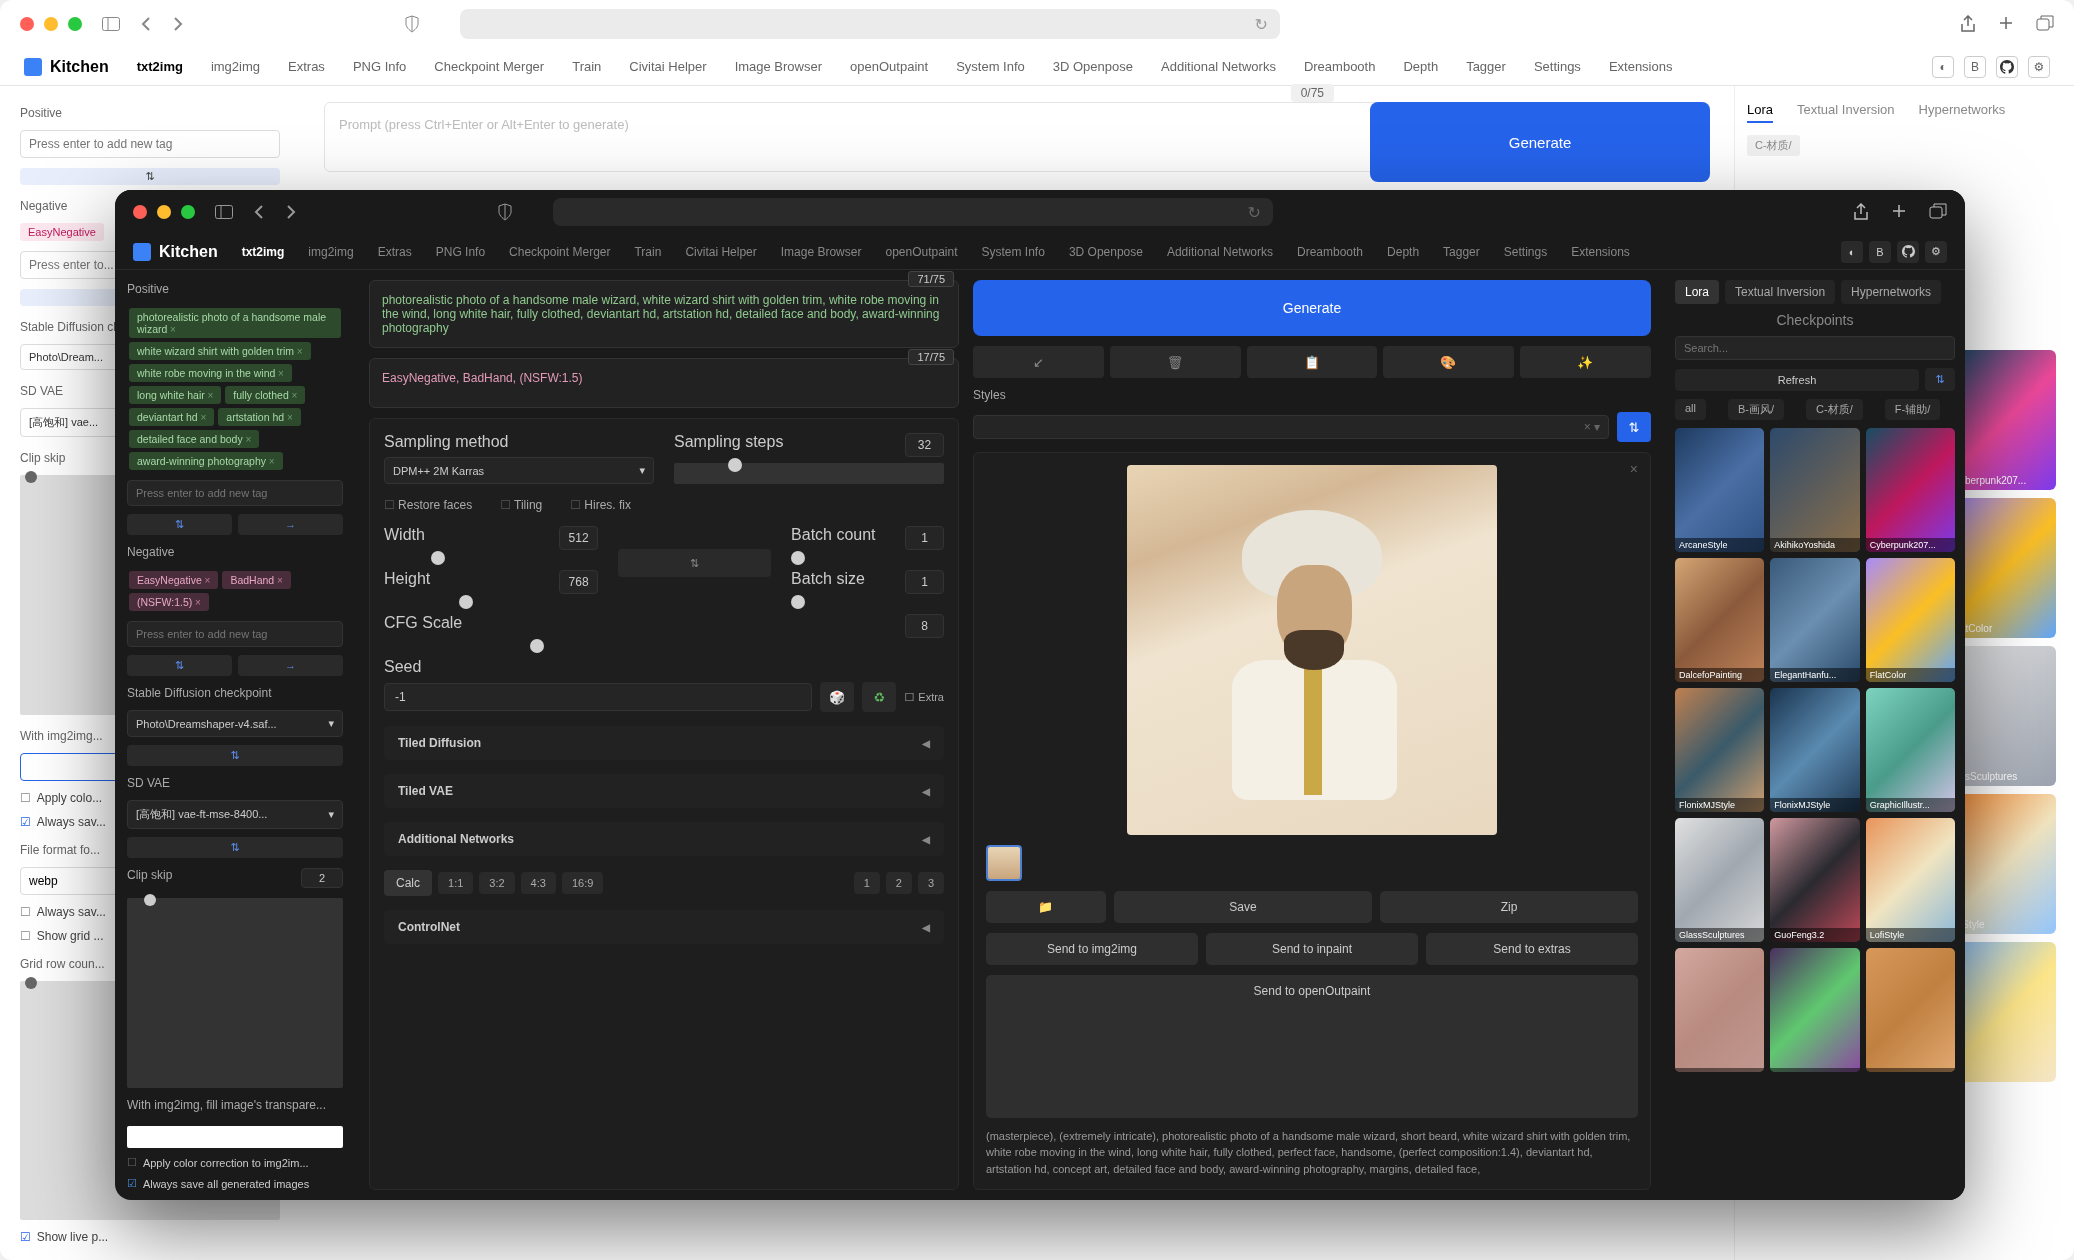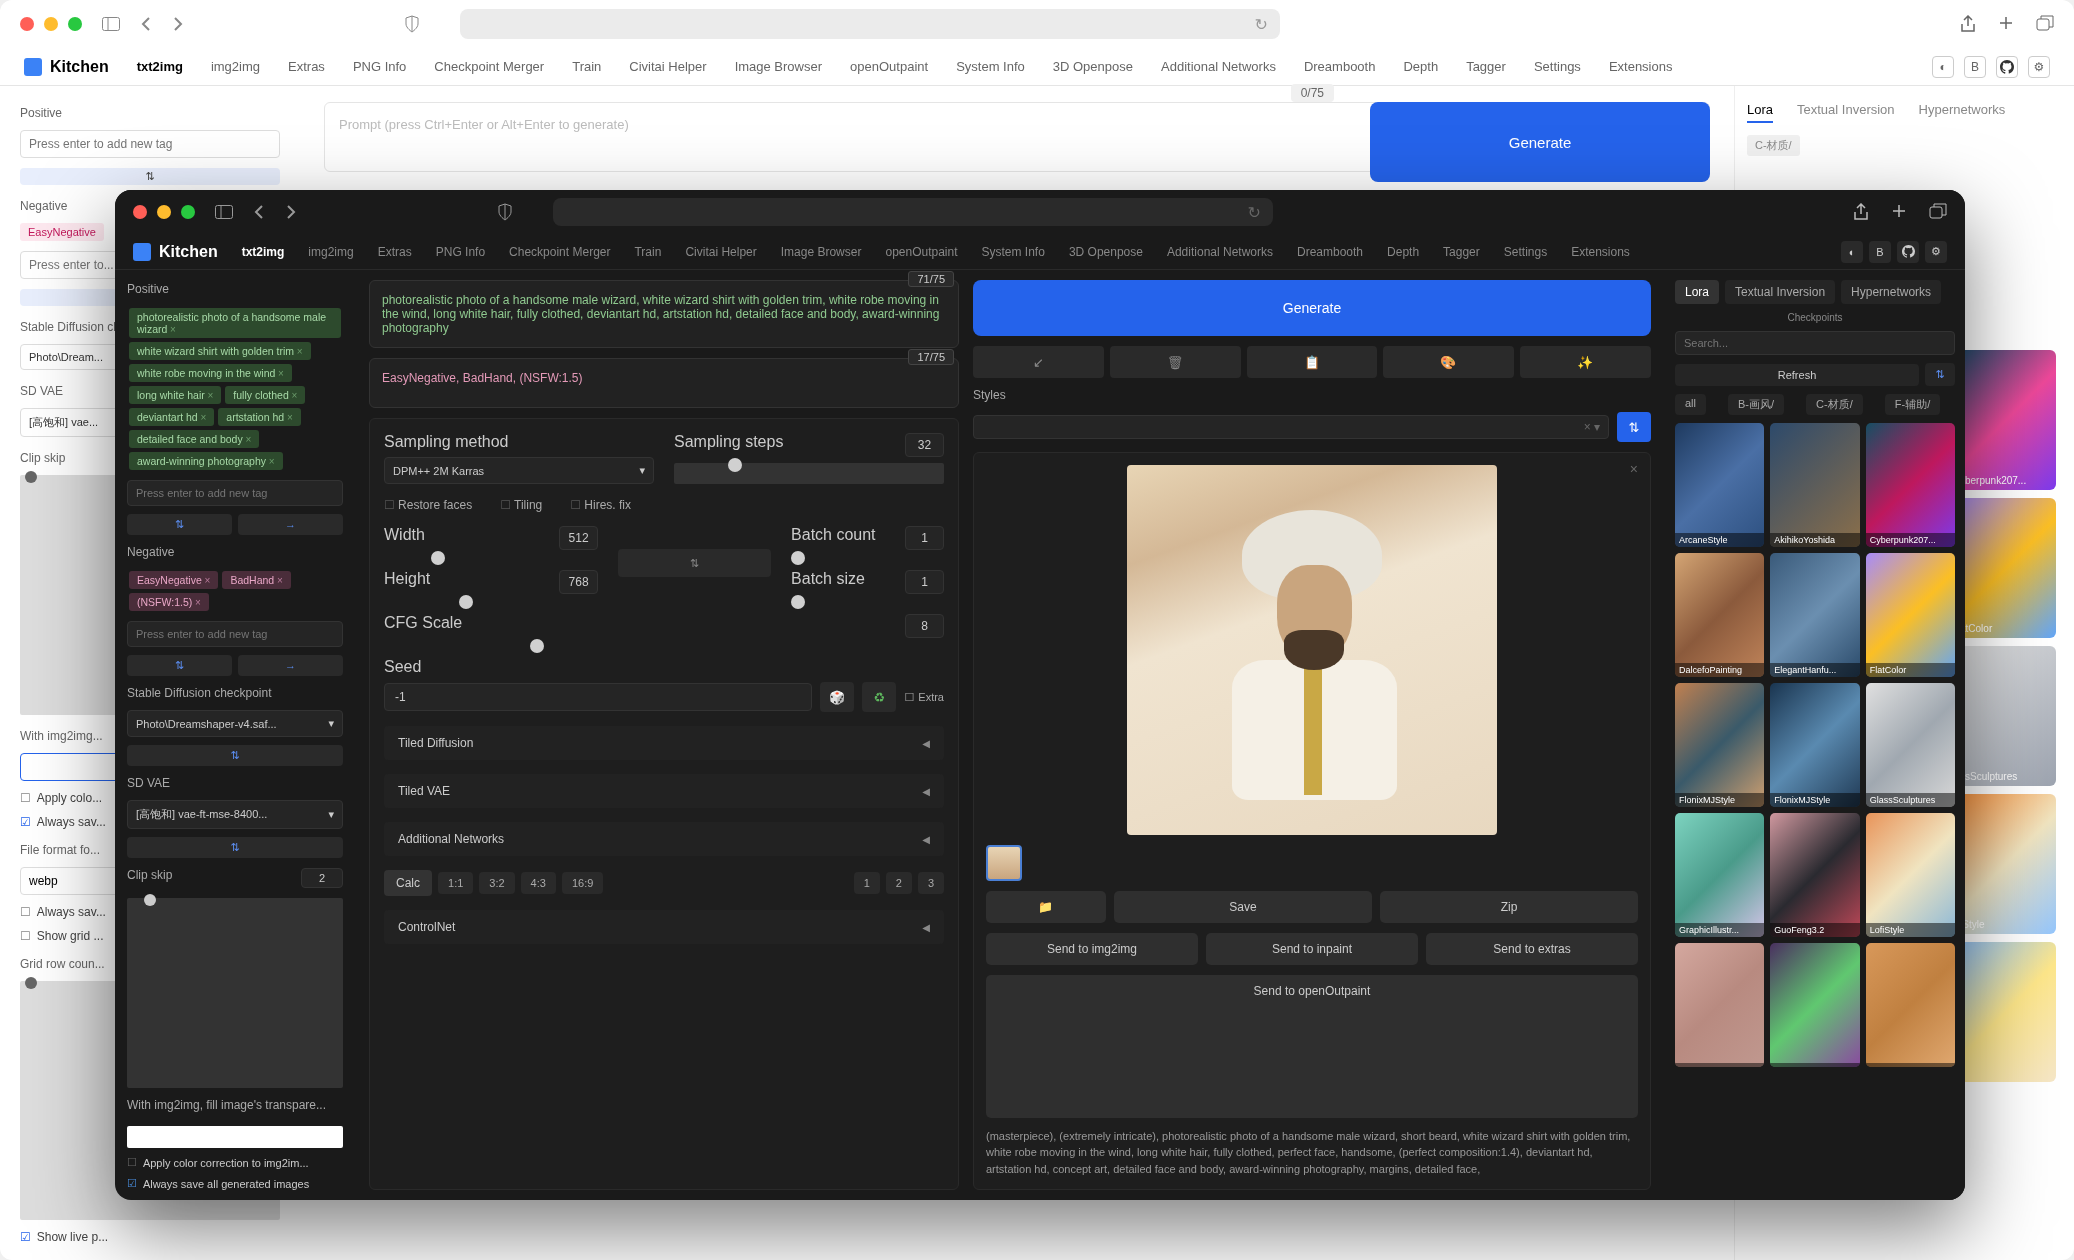--- a/index.html
+++ b/index.html
@@ -97,21 +97,21 @@
 .setting-2col > div { flex:1;}
 .check-row { display:flex; gap:28px; font-size:12px; color:#aaa;}
 .check-row span::before { content:"☐ "; color:#555;}
 .swap-btn { width:28px; height:28px; background:#2a2a2a; border-radius:4px; display:flex; align-items:center; justify-content:center; color:#888; font-size:11px;}
 
 .seed-row { display:flex; gap:8px; align-items:center;}
 .seed-input { flex:1; background:#252525; border:1px solid #333; border-radius:4px; padding:6px 10px; color:#ccc; font-size:12px;}
 .icon-btn { width:34px; height:30px; background:#2a2a2a; border-radius:4px; display:flex; align-items:center; justify-content:center; font-size:13px;}
 .icon-btn.green { color:#5eb85e;}
 
-.collapsible { background:#222; border-radius:4px; padding:10px 14px; display:flex; justify-content:space-between; align-items:center; font-size:12px; color:#ccc;}
+.collapsible { background:#222; border-radius:4px; padding:10px 14px; display:flex; justify-content:space-between; align-items:center; font-size:12px; color:#ccc;font-weight:bold;}
 .collapsible::after { content:"◀"; color:#888; font-size:10px;}
 
 .calc-row { display:flex; gap:6px; align-items:center;}
 .calc-btn { background:#333; color:#ccc; padding:6px 12px; border-radius:4px; font-size:12px;}
 .ratio-btn { background:#2a2a2a; color:#aaa; padding:5px 10px; border-radius:4px; font-size:11px;}
 
 
 .center-right { flex:1; display:flex; flex-direction:column; gap:10px;}
 .gen-btn-dark { height:56px; background:#2563eb; color:#fff; border-radius:8px; display:flex; align-items:center; justify-content:center; font-weight:500; font-size:14px;}
 .tool-row { display:flex; gap:6px;}
@@ -134,21 +134,21 @@
 .out-btn { flex:1; background:#2f2f2f; color:#ccc; padding:9px; border-radius:5px; text-align:center; font-size:12px;}
 .out-btn.wide { }
 
 .meta-text { font-size:11px; color:#999; line-height:1.5;}
 
 
 .dark-gallery { width: 300px; background:#1a1a1a; padding:10px 10px; display:flex; flex-direction:column; gap:8px;}
 .gal-tabs { display:flex; gap:6px; font-size:12px;}
 .gal-tabs span { padding:5px 10px; background:#252525; border-radius:4px; color:#aaa;}
 .gal-tabs .active { background:#333; color:#fff;}
-.gal-sub { text-align:center; font-size:10px; color:#888;}
+.gal-sub { text-align:center; font-size:14px; color:#888;}
 .gal-search { background:#252525; border:1px solid #333; border-radius:4px; padding:5px 8px; font-size:11px; color:#666;}
 .gal-refresh { display:flex; gap:6px; align-items:center;}
 .gal-refresh .rf { flex:1; background:#252525; border-radius:4px; padding:5px; text-align:center; font-size:11px; color:#ccc;}
 .gal-filters { display:flex; gap:22px; flex-wrap:wrap;}
 .gal-filters span { background:#252525; padding:3px 10px; border-radius:4px; font-size:11px; color:#aaa;}
 .gal-grid { display:grid; grid-template-columns:repeat(3,1fr); gap:6px; overflow-y:auto;}
 .gal-card { aspect-ratio: 0.72; border-radius:5px; position:relative; overflow:hidden; display:flex; align-items:flex-end;}
 .gal-card .nm { font-size:9px; color:#fff; background:rgba(0,0,0,0.5); width:100%; padding:2px 4px; white-space:nowrap; overflow:hidden; text-overflow:ellipsis;}
 
 svg { display:block;}
@@ -662,26 +662,26 @@
           </div>
           <div class="gal-card" style="background: linear-gradient(135deg, rgb(167, 139, 250), rgb(251, 191, 36), rgb(96, 165, 250));">
             <div class="nm">FlatColor</div>
           </div>
           <div class="gal-card" style="background: linear-gradient(135deg, rgb(192, 128, 80), rgb(58, 90, 106), rgb(208, 160, 112));">
             <div class="nm">FlonixMJStyle</div>
           </div>
           <div class="gal-card" style="background: linear-gradient(135deg, rgb(26, 53, 80), rgb(90, 138, 176), rgb(32, 58, 85));">
             <div class="nm">FlonixMJStyle</div>
           </div>
+          <div class="gal-card" style="background: linear-gradient(135deg, rgb(125, 211, 192), rgb(74, 155, 138), rgb(212, 197, 232));">
+            <div class="nm">GraphicIllustr...</div>
+          </div>
           <div class="gal-card" style="background: linear-gradient(135deg, rgb(224, 224, 224), rgb(160, 168, 176), rgb(216, 216, 216));">
             <div class="nm">GlassSculptures</div>
           </div>
-          <div class="gal-card" style="background: linear-gradient(135deg, rgb(125, 211, 192), rgb(74, 155, 138), rgb(212, 197, 232));">
-            <div class="nm">GraphicIllustr...</div>
-          </div>
           <div class="gal-card" style="background: linear-gradient(135deg, rgb(208, 152, 159), rgb(42, 42, 48), rgb(192, 72, 88));">
             <div class="nm">GuoFeng3.2</div>
           </div>
           <div class="gal-card" style="background: linear-gradient(135deg, rgb(232, 148, 90), rgb(240, 228, 192), rgb(139, 184, 216));">
             <div class="nm">LofiStyle</div>
           </div>
           <div class="gal-card" style="background: linear-gradient(135deg, rgb(212, 168, 159), rgb(184, 138, 128), rgb(192, 152, 143));">
             <div class="nm"></div>
           </div>
           <div class="gal-card" style="background: linear-gradient(135deg, rgb(74, 48, 96), rgb(96, 200, 112), rgb(138, 74, 160));">

